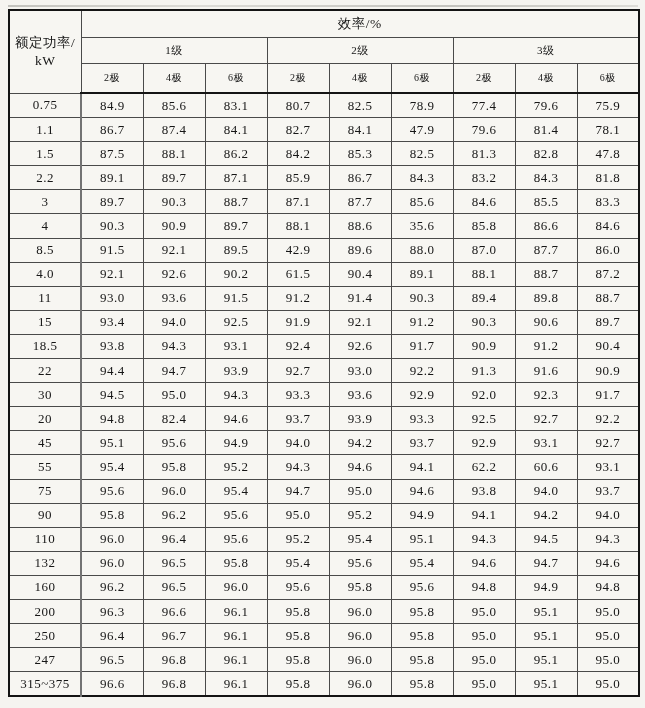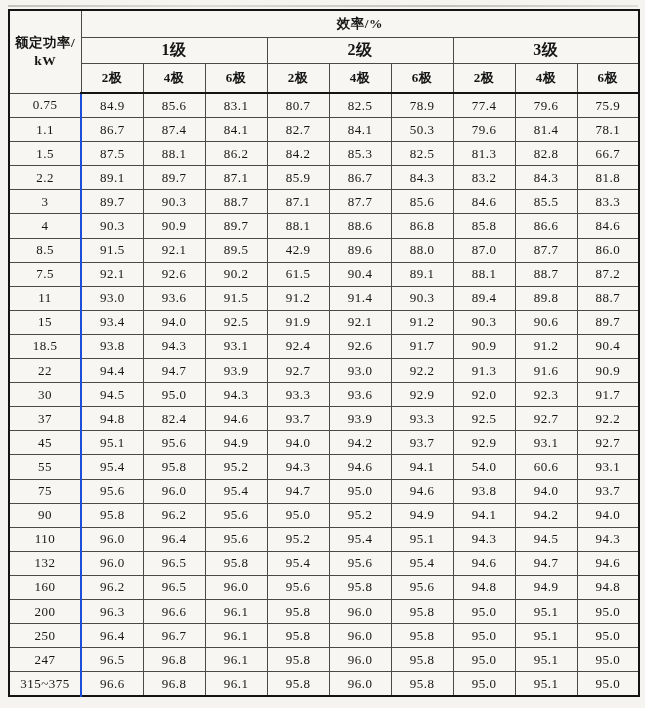--- a/index.html
+++ b/index.html
@@ -34,37 +34,37 @@
     overflow: hidden;
     white-space: nowrap;
   }
   
   table.eff { border: 2px solid #141414; }
   
   col.c-power { width: 72px; }
   col.c-val   { width: 62px; }
 
   
-  thead th { font-weight: 700; font-family: "Liberation Serif", "DejaVu Serif", serif; margin-left: 48px; }
+  thead th { font-weight: 400; font-family: "Liberation Serif", "DejaVu Serif", serif; margin-left: 48px; }
   tr.hdr-top th    { height: 26px; font-size: 13.5px; }
-  tr.hdr-grade th  { height: 25px; font-size: 16px; }
-  tr.hdr-pole th   { height: 28px; font-size: 13px; }
+  tr.hdr-grade th  { height: 25px; font-size: 11px; }
+  tr.hdr-pole th   { height: 28px; font-size: 10px; }
   th.corner {
     font-size: 13.5px;
     line-height: 1.35;
     border-right: 2px solid #141414;
   }
   
   tr.hdr-pole th { border-bottom: 2px solid #141414; }
   
   th.grp-sep, td.grp-sep { border-left: 1.5px solid #2a2a2a; }
 
   tbody td { height: 23.1px; font-size: 13px; }
   tbody td.power {
-    border-right: 2px solid #1d4ed8;
+    border-right: 2px solid #737373;
     letter-spacing: 0.5px;
   }
   
   .scan-rule {
     height: 2px;
     background: linear-gradient(to right, #9a9a94, #c9c8c2 30%, #9a9a94 70%, #c9c8c2);
     margin: 0 0 2px 0;
     opacity: 0.55;
   }
 </style>
@@ -125,36 +125,36 @@
           <td>79.6</td>
           <td>75.9</td>
         </tr>
         <tr>
           <td class="power">1.1</td>
           <td>86.7</td>
           <td>87.4</td>
           <td>84.1</td>
           <td class="grp-sep">82.7</td>
           <td>84.1</td>
-          <td>50.3</td>
+          <td>47.9</td>
           <td class="grp-sep">79.6</td>
           <td>81.4</td>
           <td>78.1</td>
         </tr>
         <tr>
           <td class="power">1.5</td>
           <td>87.5</td>
           <td>88.1</td>
           <td>86.2</td>
           <td class="grp-sep">84.2</td>
           <td>85.3</td>
           <td>82.5</td>
           <td class="grp-sep">81.3</td>
           <td>82.8</td>
-          <td>66.7</td>
+          <td>47.8</td>
         </tr>
         <tr>
           <td class="power">2.2</td>
           <td>89.1</td>
           <td>89.7</td>
           <td>87.1</td>
           <td class="grp-sep">85.9</td>
           <td>86.7</td>
           <td>84.3</td>
           <td class="grp-sep">83.2</td>
@@ -173,39 +173,39 @@
           <td>85.5</td>
           <td>83.3</td>
         </tr>
         <tr>
           <td class="power">4</td>
           <td>90.3</td>
           <td>90.9</td>
           <td>89.7</td>
           <td class="grp-sep">88.1</td>
           <td>88.6</td>
-          <td>86.8</td>
+          <td>35.6</td>
           <td class="grp-sep">85.8</td>
           <td>86.6</td>
           <td>84.6</td>
         </tr>
         <tr>
           <td class="power">8.5</td>
           <td>91.5</td>
           <td>92.1</td>
           <td>89.5</td>
           <td class="grp-sep">42.9</td>
           <td>89.6</td>
           <td>88.0</td>
           <td class="grp-sep">87.0</td>
           <td>87.7</td>
           <td>86.0</td>
         </tr>
         <tr>
-          <td class="power">7.5</td>
+          <td class="power">4.0</td>
           <td>92.1</td>
           <td>92.6</td>
           <td>90.2</td>
           <td class="grp-sep">61.5</td>
           <td>90.4</td>
           <td>89.1</td>
           <td class="grp-sep">88.1</td>
           <td>88.7</td>
           <td>87.2</td>
         </tr>
@@ -263,21 +263,21 @@
           <td>95.0</td>
           <td>94.3</td>
           <td class="grp-sep">93.3</td>
           <td>93.6</td>
           <td>92.9</td>
           <td class="grp-sep">92.0</td>
           <td>92.3</td>
           <td>91.7</td>
         </tr>
         <tr>
-          <td class="power">37</td>
+          <td class="power">20</td>
           <td>94.8</td>
           <td>82.4</td>
           <td>94.6</td>
           <td class="grp-sep">93.7</td>
           <td>93.9</td>
           <td>93.3</td>
           <td class="grp-sep">92.5</td>
           <td>92.7</td>
           <td>92.2</td>
         </tr>
@@ -294,21 +294,21 @@
           <td>92.7</td>
         </tr>
         <tr>
           <td class="power">55</td>
           <td>95.4</td>
           <td>95.8</td>
           <td>95.2</td>
           <td class="grp-sep">94.3</td>
           <td>94.6</td>
           <td>94.1</td>
-          <td class="grp-sep">54.0</td>
+          <td class="grp-sep">62.2</td>
           <td>60.6</td>
           <td>93.1</td>
         </tr>
         <tr>
           <td class="power">75</td>
           <td>95.6</td>
           <td>96.0</td>
           <td>95.4</td>
           <td class="grp-sep">94.7</td>
           <td>95.0</td>

